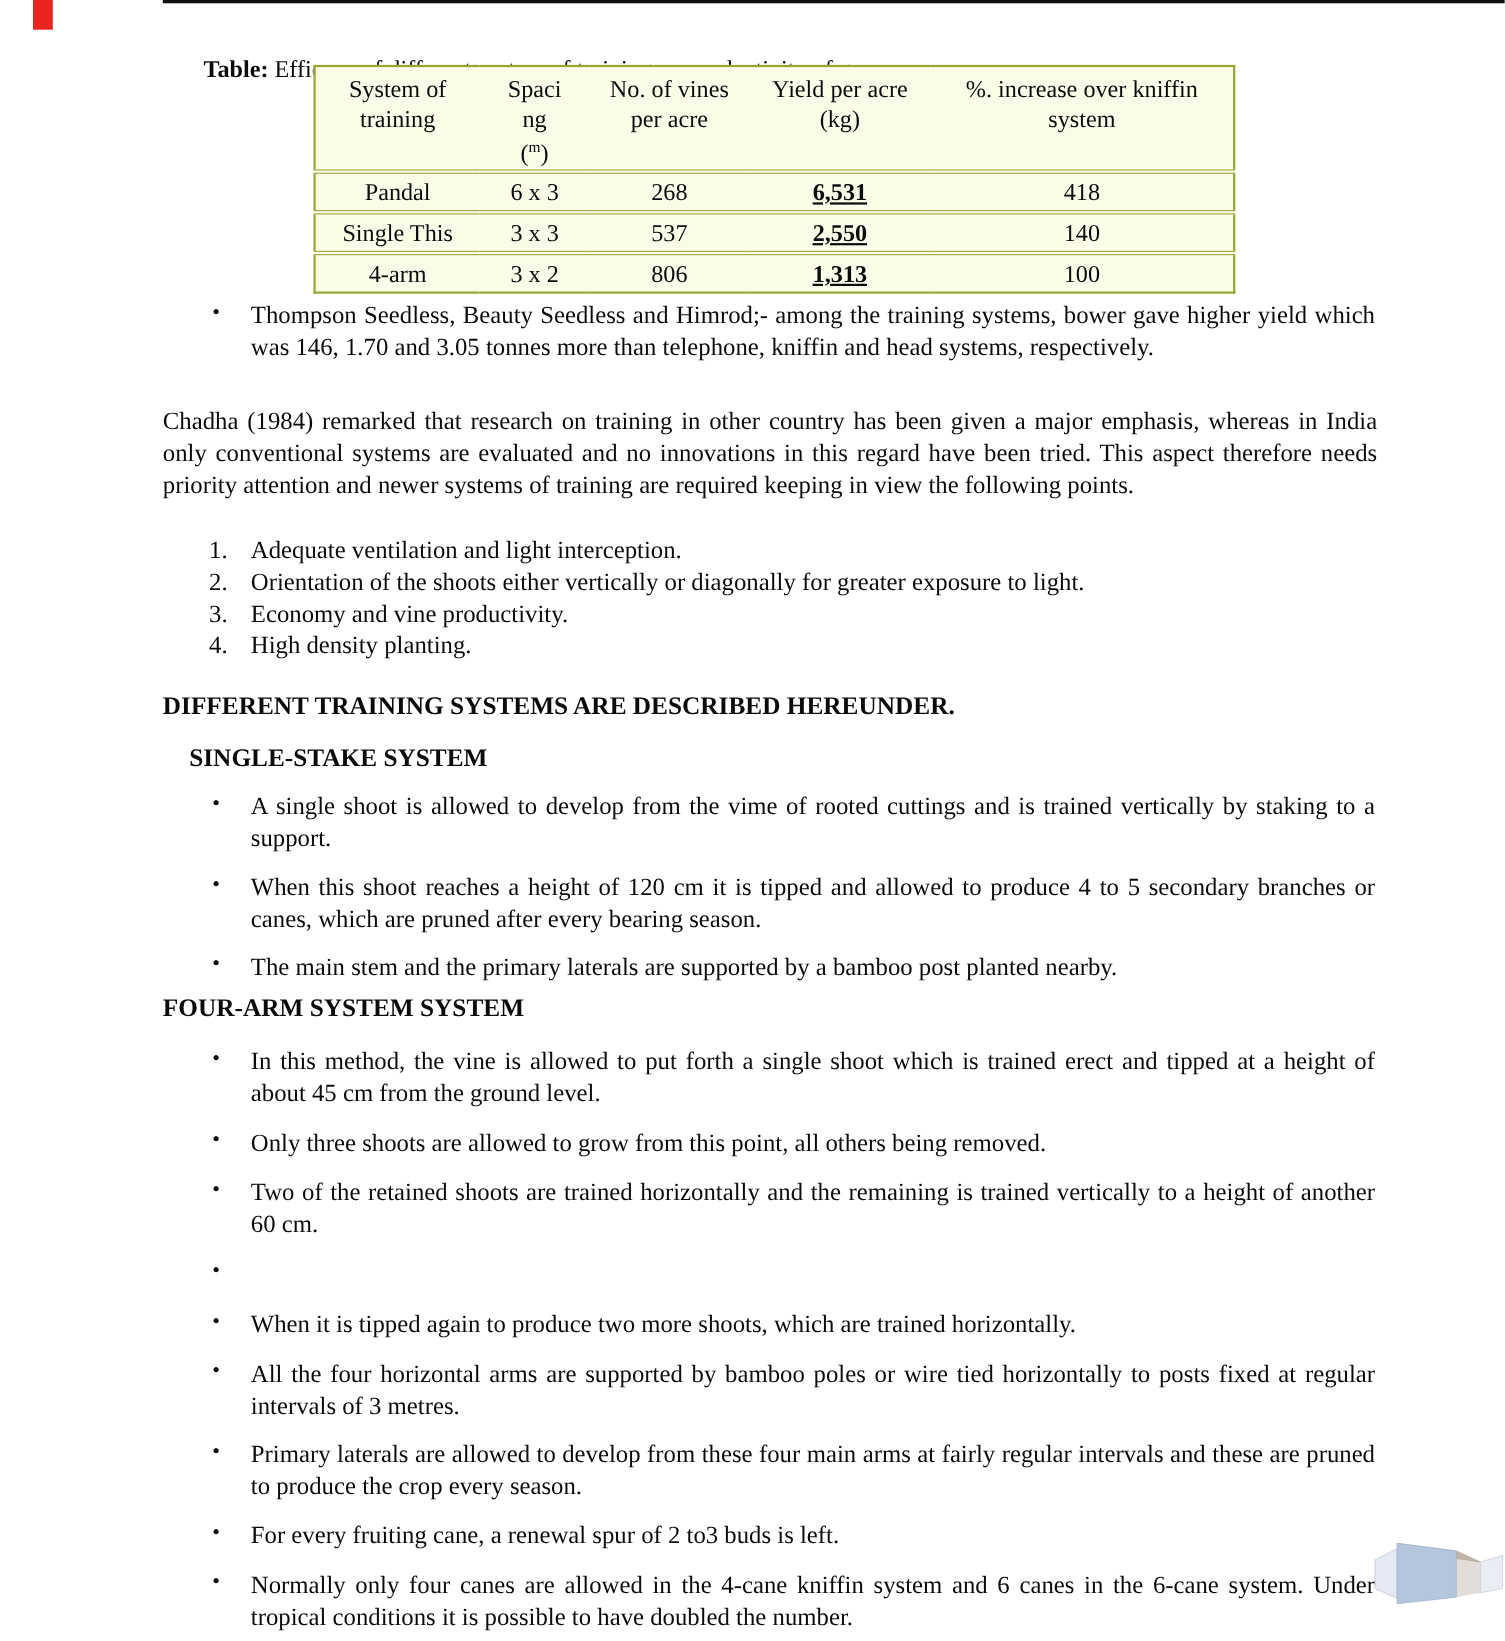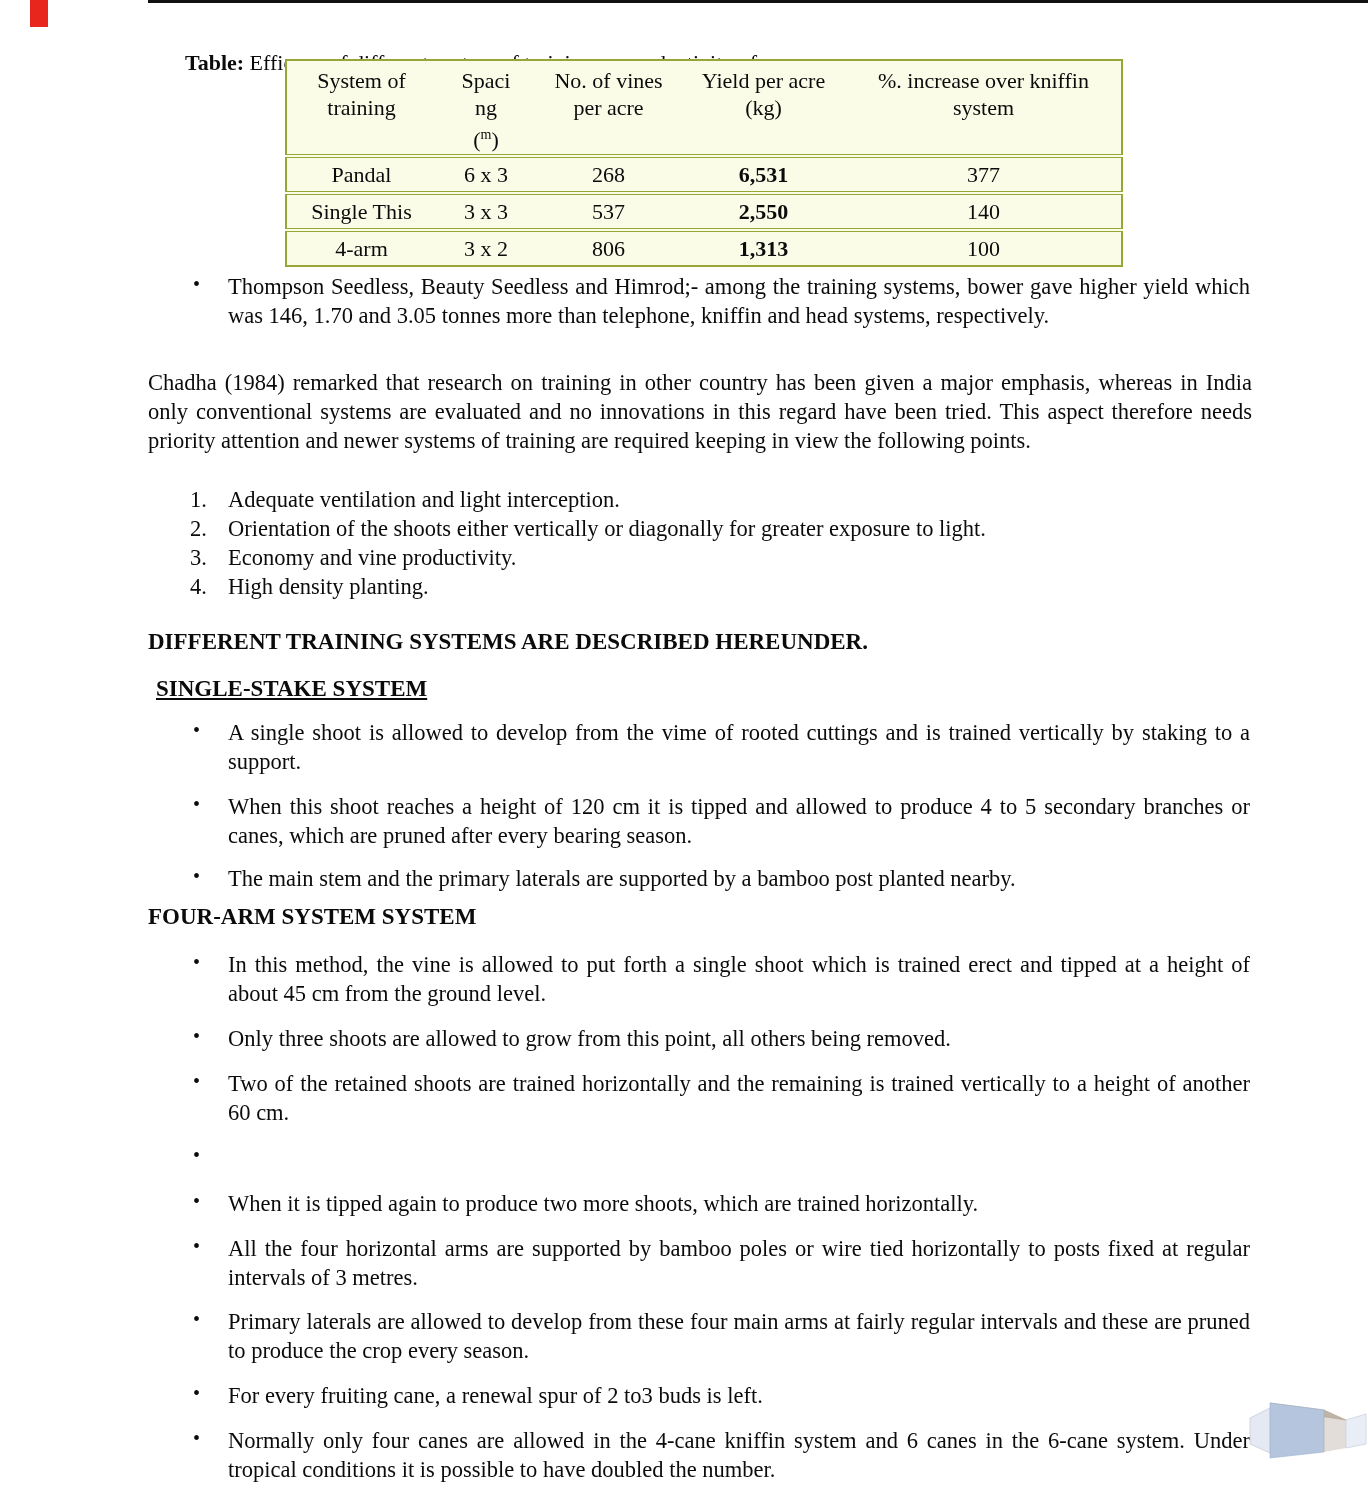--- a/index.html
+++ b/index.html
@@ -18,21 +18,21 @@
   
   #caption{left:185px;top:5px;font-size:22px;line-height:27px;white-space:nowrap;margin-top:44px;}
   #caption .cap-label{font-weight:bold;}
   
   #grape-table{left:285px;top:59px;}
   table{border-collapse:collapse;background:#fbfce8;border:2px solid #97a636;}
   td,th{font-weight:normal;font-size:22px;text-align:center;vertical-align:middle;padding:1px 16px;line-height:27px;}
   thead th{height:86px;vertical-align:top;padding-top:6px;}
   tbody td{height:31px;border-top:4px double #97a636;}
   .c1{width:150px;} .c2{width:100px;} .c3{width:145px;} .c4{width:165px;} .c5{width:276px;}
-  .yield-val{font-weight:bold;}
+  .yield-val{font-weight:bold;text-decoration:underline;}
   sup{font-size:14px;}
   
   .para{font-size:22.5px;line-height:29px;text-align:justify;}
   .bullet-item{font-size:22.5px;line-height:29px;text-align:justify;}
   .bullet-dot{position:absolute;left:-35px;top:-2px;font-size:20px;}
   .num-item{position:relative;font-size:22.5px;line-height:29px;}
   .num-label{position:absolute;left:-38px;top:0;}
   .heading{font-weight:bold;font-size:23px;white-space:nowrap;}
   #page-number{left:1372px;top:1344px;font-family:"DejaVu Sans", sans-serif;font-size:29px;color:#14532d;}
   #corner-graphic{left:1248px;top:1400px;width:120px;height:60px;}
@@ -68,21 +68,21 @@
         <th>Yield per acre (kg)</th>
         <th>%. increase over kniffin system</th>
       </tr>
     </thead>
     <tbody>
       <tr>
         <td>Pandal</td>
         <td>6 x 3</td>
         <td>268</td>
         <td class="yield-val">6,531</td>
-        <td>377</td>
+        <td>418</td>
       </tr>
       <tr>
         <td>Single This</td>
         <td>3 x 3</td>
         <td>537</td>
         <td class="yield-val">2,550</td>
         <td>140</td>
       </tr>
       <tr>
         <td>4-arm</td>
@@ -115,21 +115,21 @@
     <span class="num-label">3.</span>
     <span>Economy and vine productivity.</span>
   </div>
   <div class="num-item">
     <span class="num-label">4.</span>
     <span>High density planting.</span>
   </div>
 </div>
 
 <div class="abs heading" style="left:148px;top:629px;">DIFFERENT TRAINING SYSTEMS ARE DESCRIBED HEREUNDER.</div>
-<div class="abs heading" style="left:156px;top:676px;text-decoration:underline;">SINGLE-STAKE SYSTEM</div>
+<div class="abs heading" style="left:172px;top:676px;">SINGLE-STAKE SYSTEM</div>
 
 <div class="abs bullet-item" style="left:228px;top:718px;width:1022px;">
   <span class="bullet-dot">•</span>
   <span>A single shoot is allowed to develop from the vime of rooted cuttings and is trained vertically by staking to a support.</span>
 </div>
 <div class="abs bullet-item" style="left:228px;top:792px;width:1022px;">
   <span class="bullet-dot">•</span>
   <span>When this shoot reaches a height of 120 cm it is tipped and allowed to produce 4 to 5 secondary branches or canes, which are pruned after every bearing season.</span>
 </div>
 <div class="abs bullet-item" style="left:228px;top:864px;width:1022px;">

